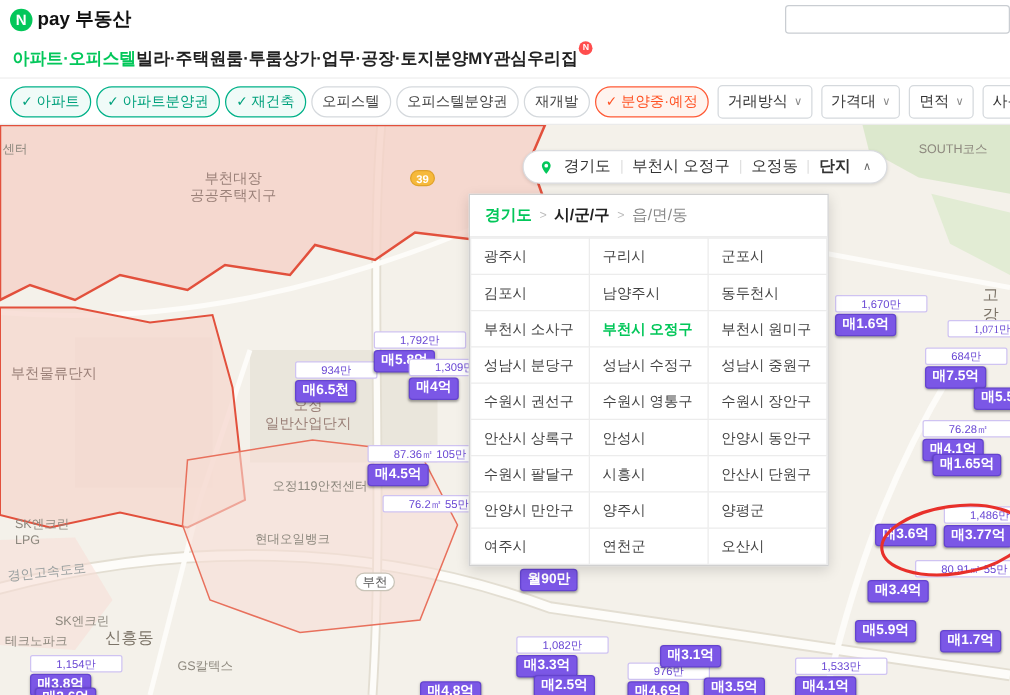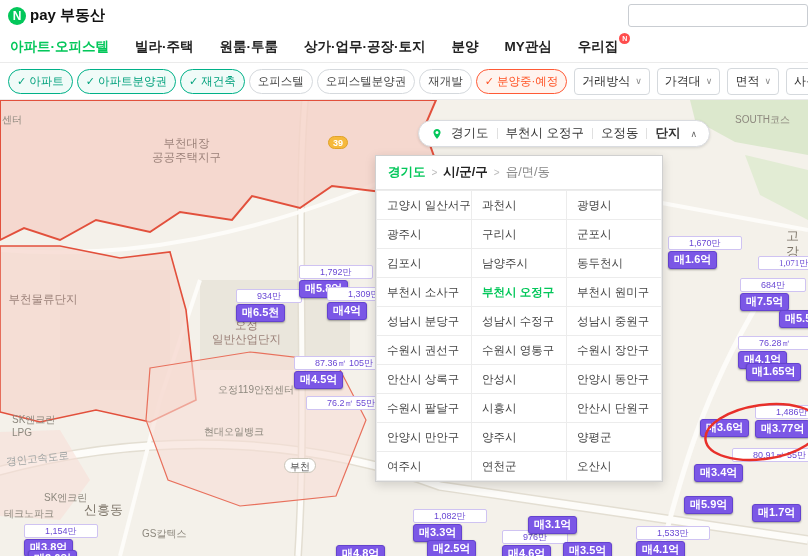--- a/index.html
+++ b/index.html
@@ -6,21 +6,21 @@
 html,body{width:808px;height:556px;overflow:hidden;background:#fff;
   font-family:"Liberation Sans","DejaVu Sans",sans-serif;color:#222}
 
 .topbar{height:31px;display:flex;align-items:center;padding:0 8px;position:relative;background:#fff}
 .logo{display:flex;align-items:center;gap:4px;font-weight:bold;font-size:15px;color:#111;cursor:pointer}
 .n-circle{width:18px;height:18px;border-radius:50%;background:#03c75a;color:#fff;display:flex;
   align-items:center;justify-content:center;font-size:12px;font-weight:bold}
 .search-input{position:absolute;right:0;top:4px;width:180px;height:23px;border:1px solid #c9cdd2;
   border-radius:3px;padding:0 8px;font-size:12px;outline:none}
 
-.gnb{height:32px;display:flex;align-items:center;gap:26px;padding:0 10px;border-bottom:1px solid #ebebeb;
+.gnb{height:32px;display:flex;align-items:center;padding:0 10px;border-bottom:1px solid #ebebeb;
   font-size:13.5px;font-weight:bold;color:#222;background:#fff}
 .gnb-item{cursor:pointer;position:relative;white-space:nowrap}
 .gnb-item.active{color:#03c75a}
 .gnb-badge{position:absolute;top:-5px;right:-12px;width:11px;height:11px;background:#ff4d4d;color:#fff;
   border-radius:50%;font-size:7px;display:flex;align-items:center;justify-content:center;font-weight:bold}
 
 .filterbar{height:37px;display:flex;align-items:center;gap:4px;padding:0 8px;border-bottom:1px solid #ebebeb;
   overflow:hidden;background:#fff}
 .chip{height:25px;border-radius:14px;border:1px solid #d5d9dd;background:#fff;color:#444;font-size:11.5px;
   display:flex;align-items:center;padding:0 8px;gap:3px;white-space:nowrap;cursor:pointer}
@@ -296,25 +296,20 @@
     <div class="panel-head">
       <span class="crumb-1">경기도</span>
       <span class="crumb-sep">&gt;</span>
       <span class="crumb-2">시/군/구</span>
       <span class="crumb-sep">&gt;</span>
       <span class="crumb-3">읍/면/동</span>
     </div>
     <table class="panel-table">
         <tbody id="regionbody">
           <tr>
-            <td>고양시 일산서구</td>
-            <td>과천시</td>
-            <td>광명시</td>
-          </tr>
-          <tr>
             <td>광주시</td>
             <td>구리시</td>
             <td>군포시</td>
           </tr>
           <tr>
             <td>김포시</td>
             <td>남양주시</td>
             <td>동두천시</td>
           </tr>
           <tr>

